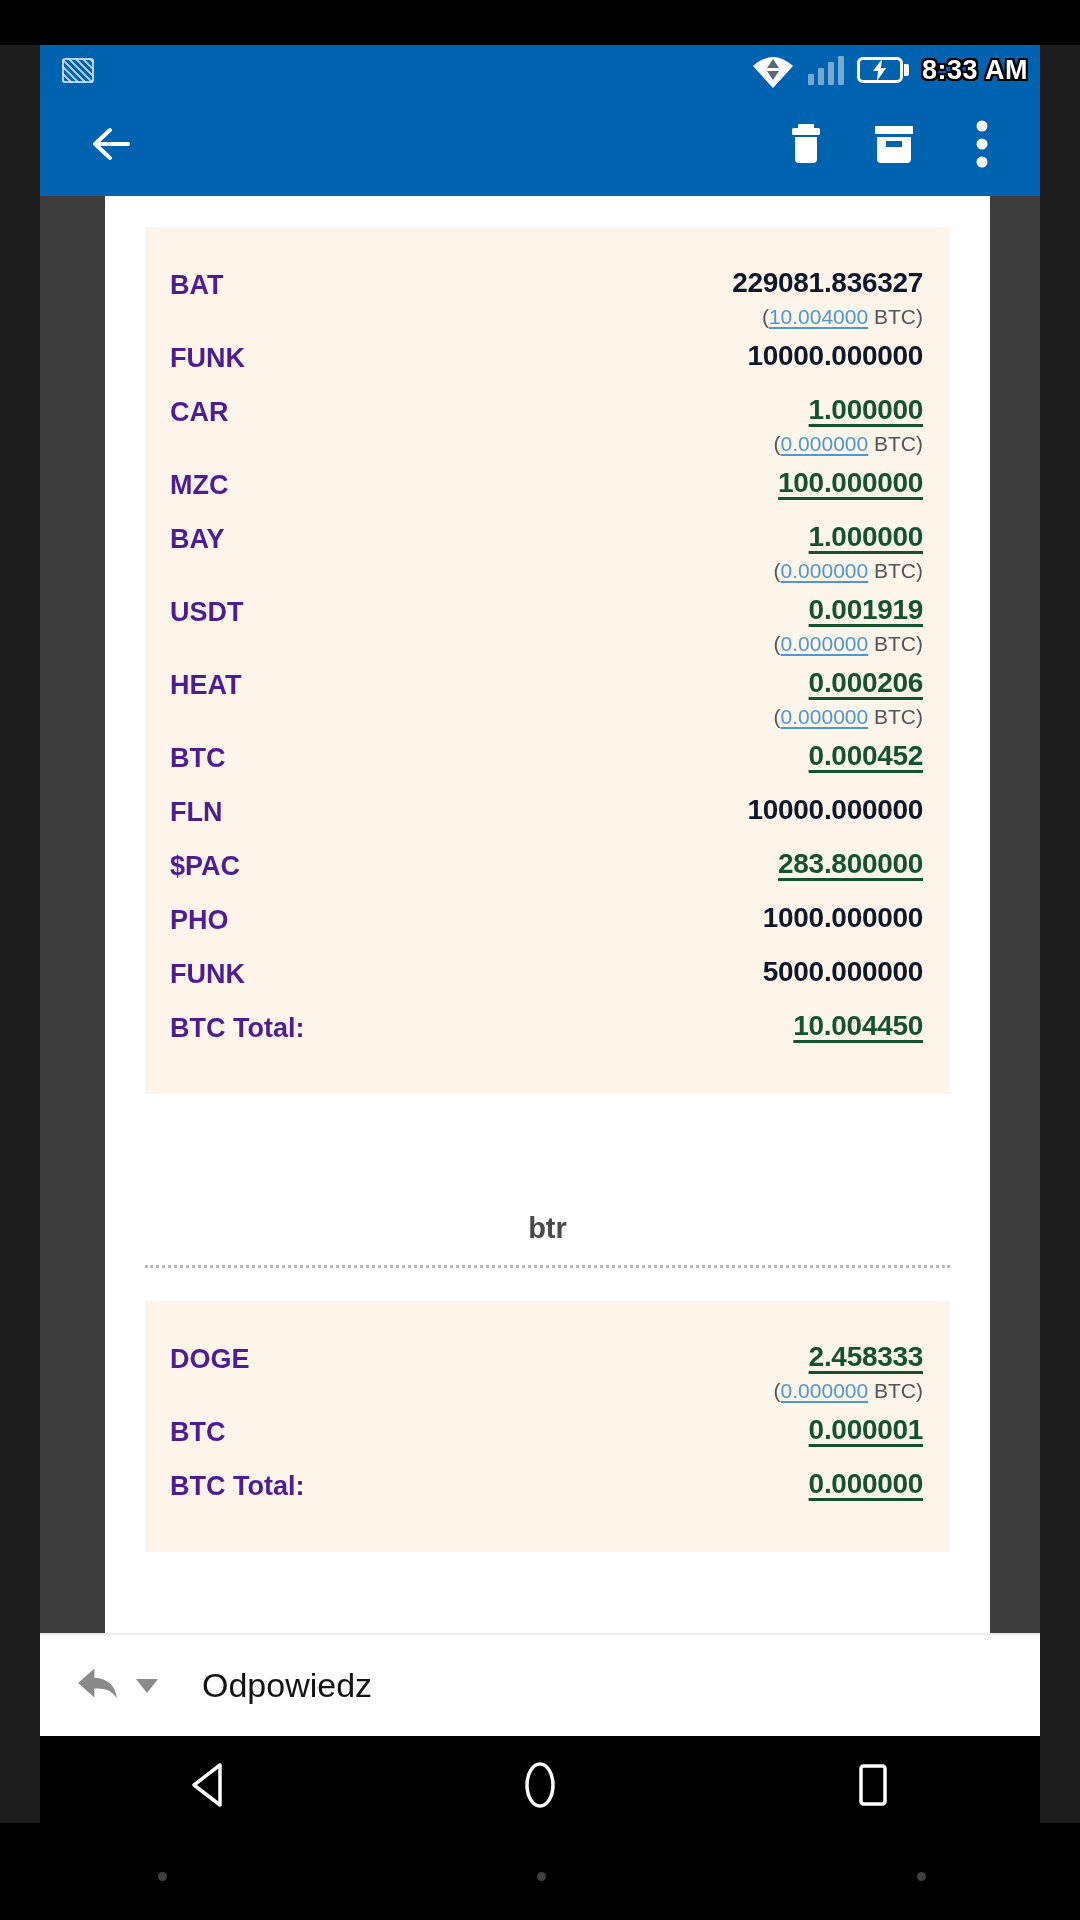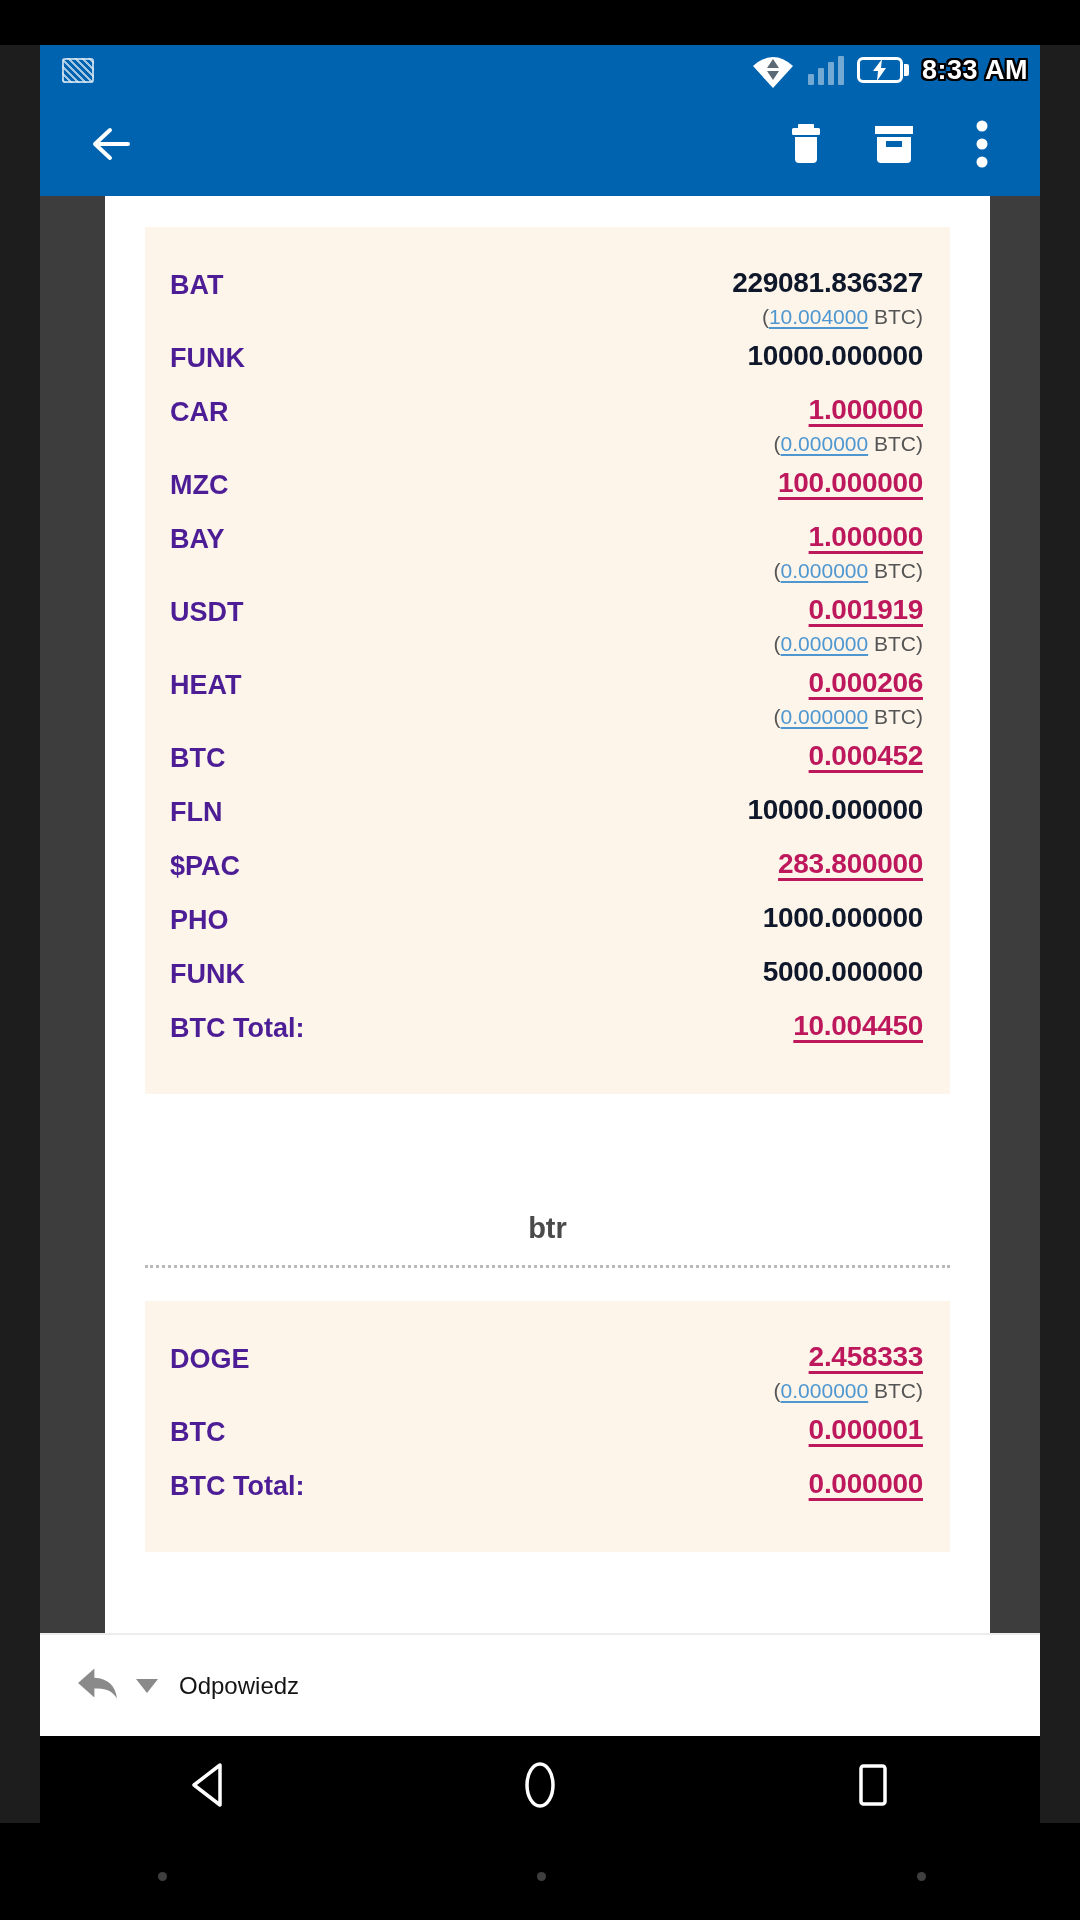--- a/index.html
+++ b/index.html
@@ -40,32 +40,32 @@
   .gutter-l { width:65px; background:#3d3d3d; }
   .gutter-r { width:50px; background:#3d3d3d; }
   .emailbody { flex:1; background:#fff; padding-top:31px; }
 
   .card { background:#fdf5ea; margin:0 40px; padding:40px 27px 30px 25px; }
   .row { display:flex; justify-content:space-between; align-items:flex-start; min-height:42px; margin-bottom:12px; }
   .lbl { font-size:27px; font-weight:bold; color:#4c1d95; padding-top:3px; }
   .valwrap { text-align:right; }
   .num { font-size:28px; font-weight:bold; letter-spacing:-0.3px; }
   .plain { color:#0f172a; text-decoration:none; }
-  .link { color:#be185d; text-decoration:underline; text-decoration-thickness:2.5px; text-underline-offset:5px; cursor:pointer; }
+  .link { color:#14532d; text-decoration:underline; text-decoration-thickness:2.5px; text-underline-offset:5px; cursor:pointer; }
   .sub { display:block; font-size:21px; color:#555; margin-top:7px; line-height:22px; }
   .sublink { color:#4f97d0; text-decoration:underline; text-decoration-thickness:1.5px; text-underline-offset:3px; cursor:pointer; }
 
   .section-head { margin-top:118px; text-align:center; font-size:29px; font-weight:bold; color:#4a4a4a; }
   .dotted { margin:20px 40px 0 40px; border-bottom:3px dotted #b9b9b9; }
   .card2 { margin-top:33px; }
 
   
   .replybar { height:103px; background:#fff; border-top:2px solid #ececec; display:flex; align-items:center; padding-left:36px; }
   .reply-caret { width:0; height:0; border-left:11px solid transparent; border-right:11px solid transparent; border-top:14px solid #8a8a8a; margin-left:16px; }
-  .reply-label { margin-left:21px; font-size:24px; color:#141414; }
+  .reply-label { margin-left:44px; font-size:34px; color:#141414; }
 
   
   .navbar { position:absolute; left:40px; top:1736px; width:1000px; height:98px; background:#000; display:flex; align-items:center; }
   .nav-slot { flex:1; display:flex; justify-content:center; }
   .bezel-bottom { position:absolute; left:0; top:1823px; width:1080px; height:97px; background:#000; }
   .dot { position:absolute; top:1872px; width:9px; height:9px; border-radius:50%; background:#3f3f3f; }
   .dot1{left:158px}.dot2{left:537px}.dot3{left:917px}
 </style>
 </head>
 <body>

